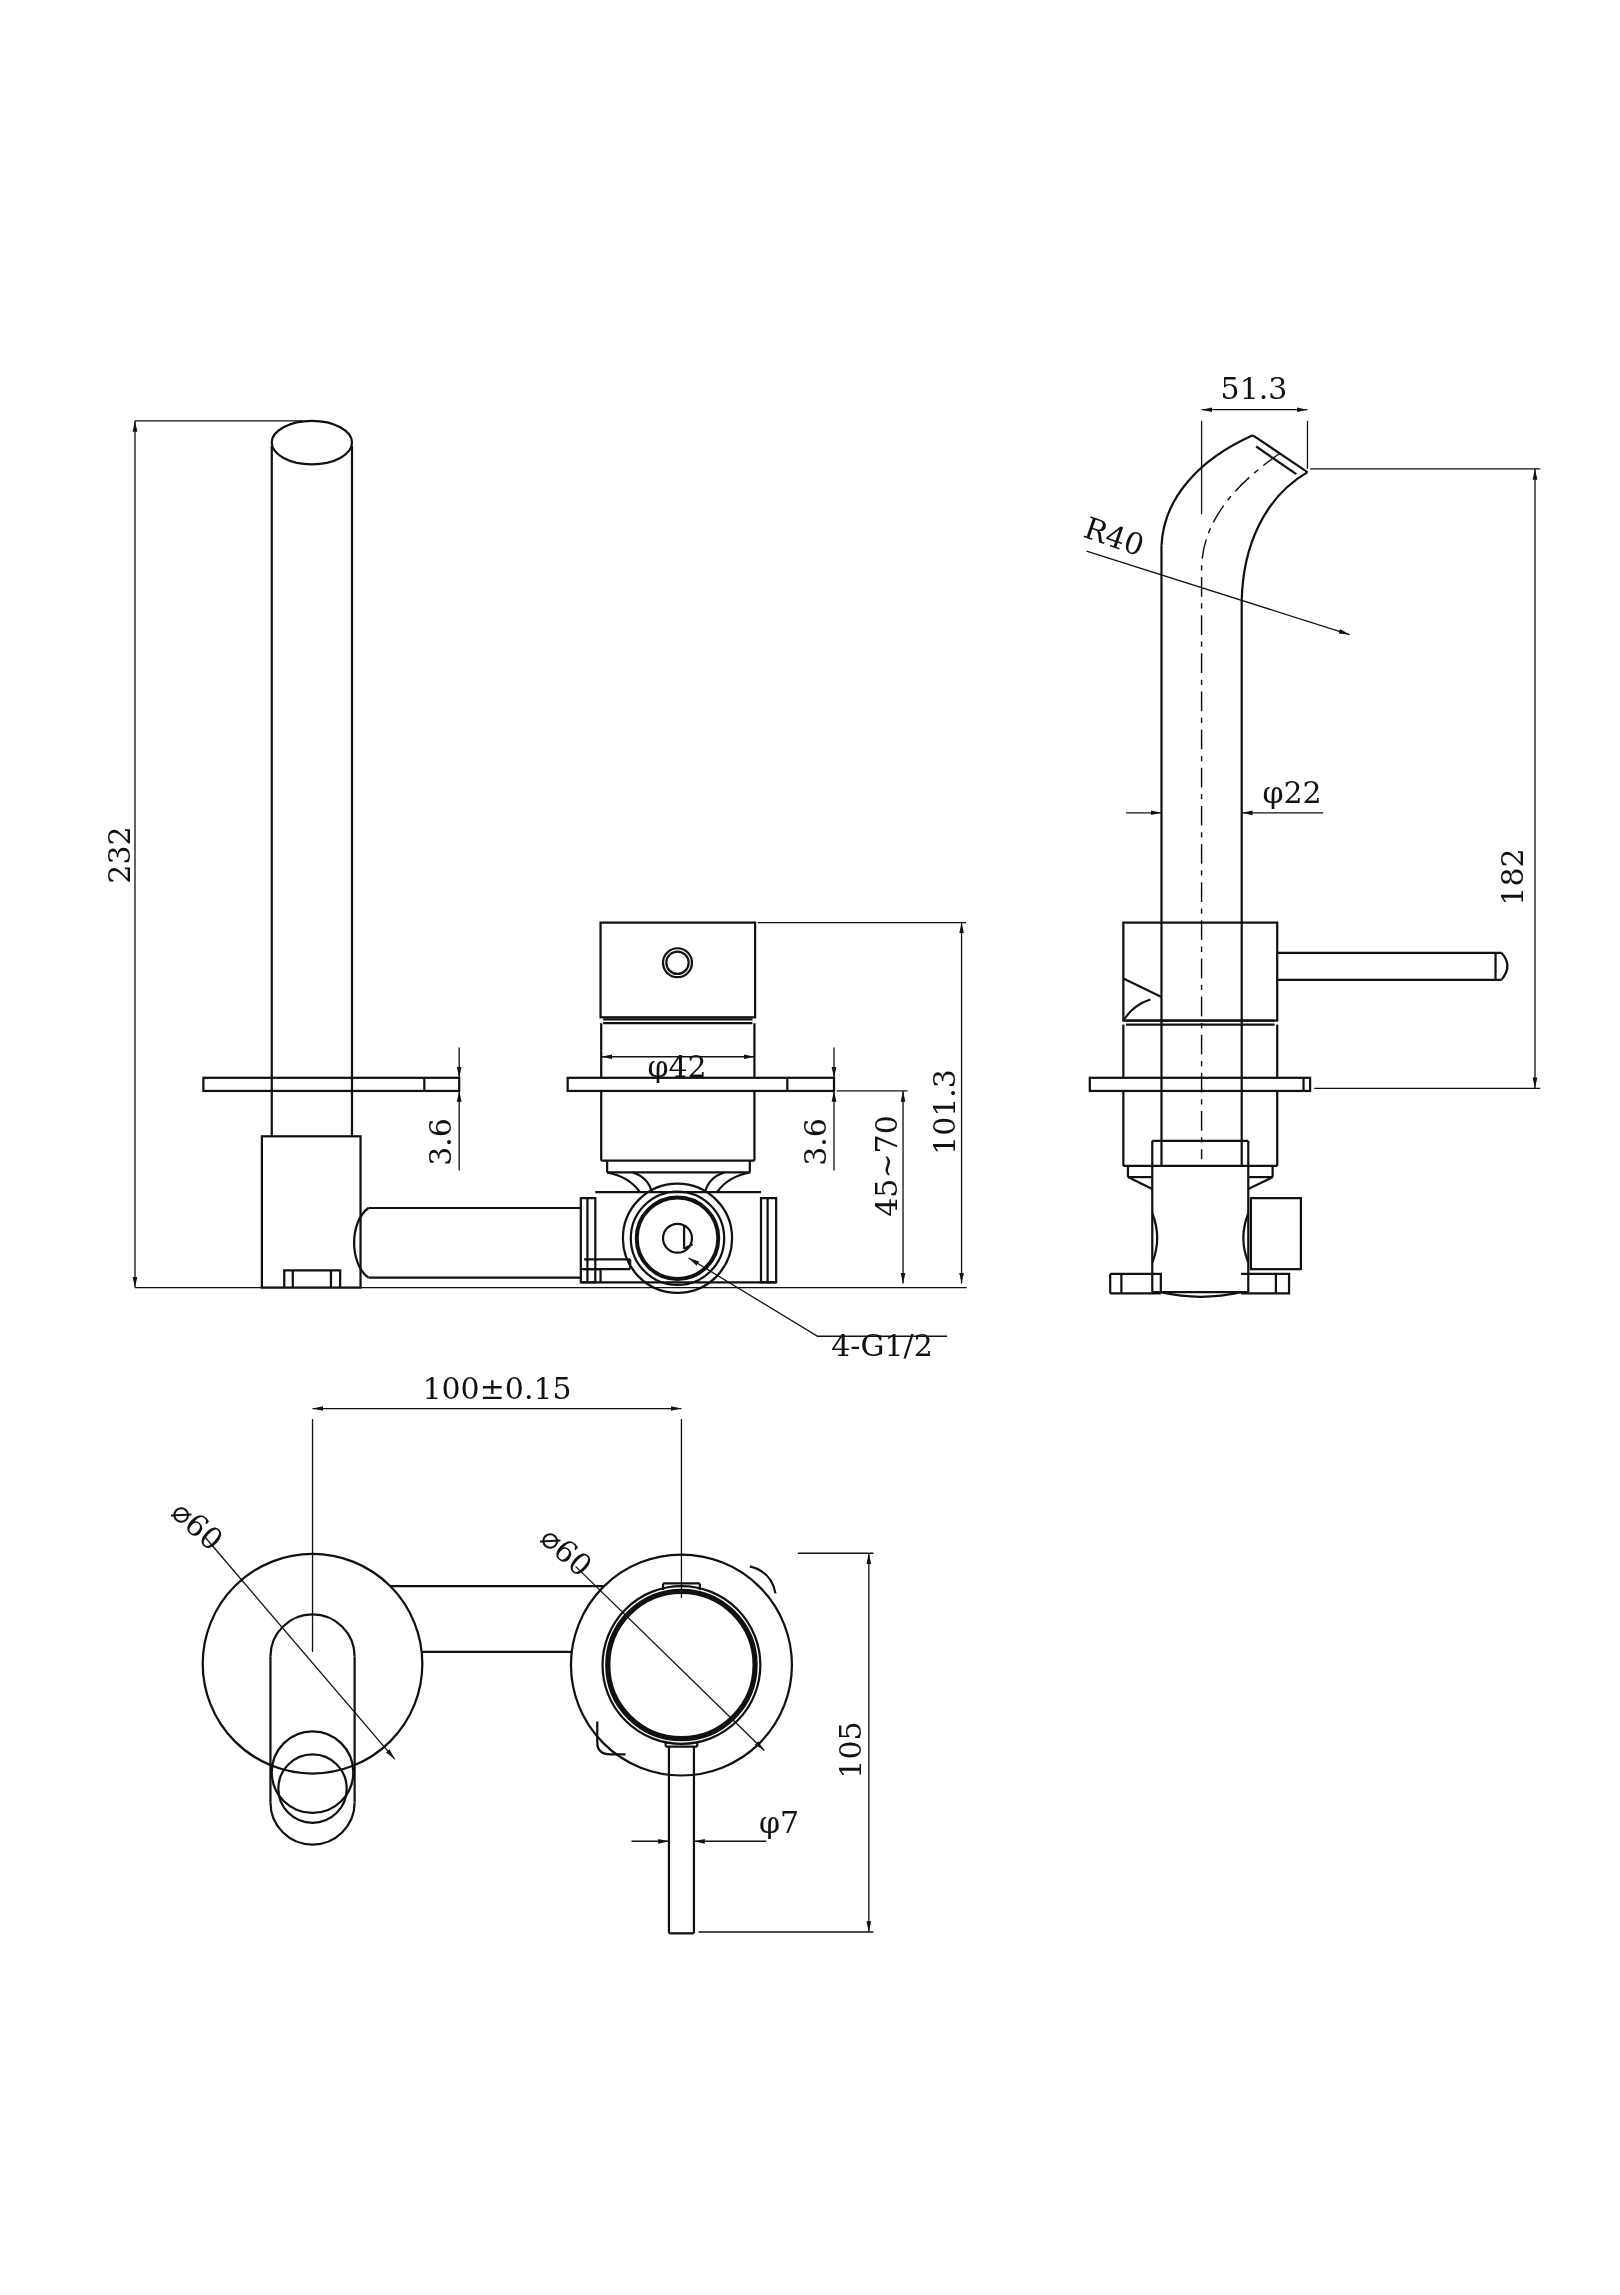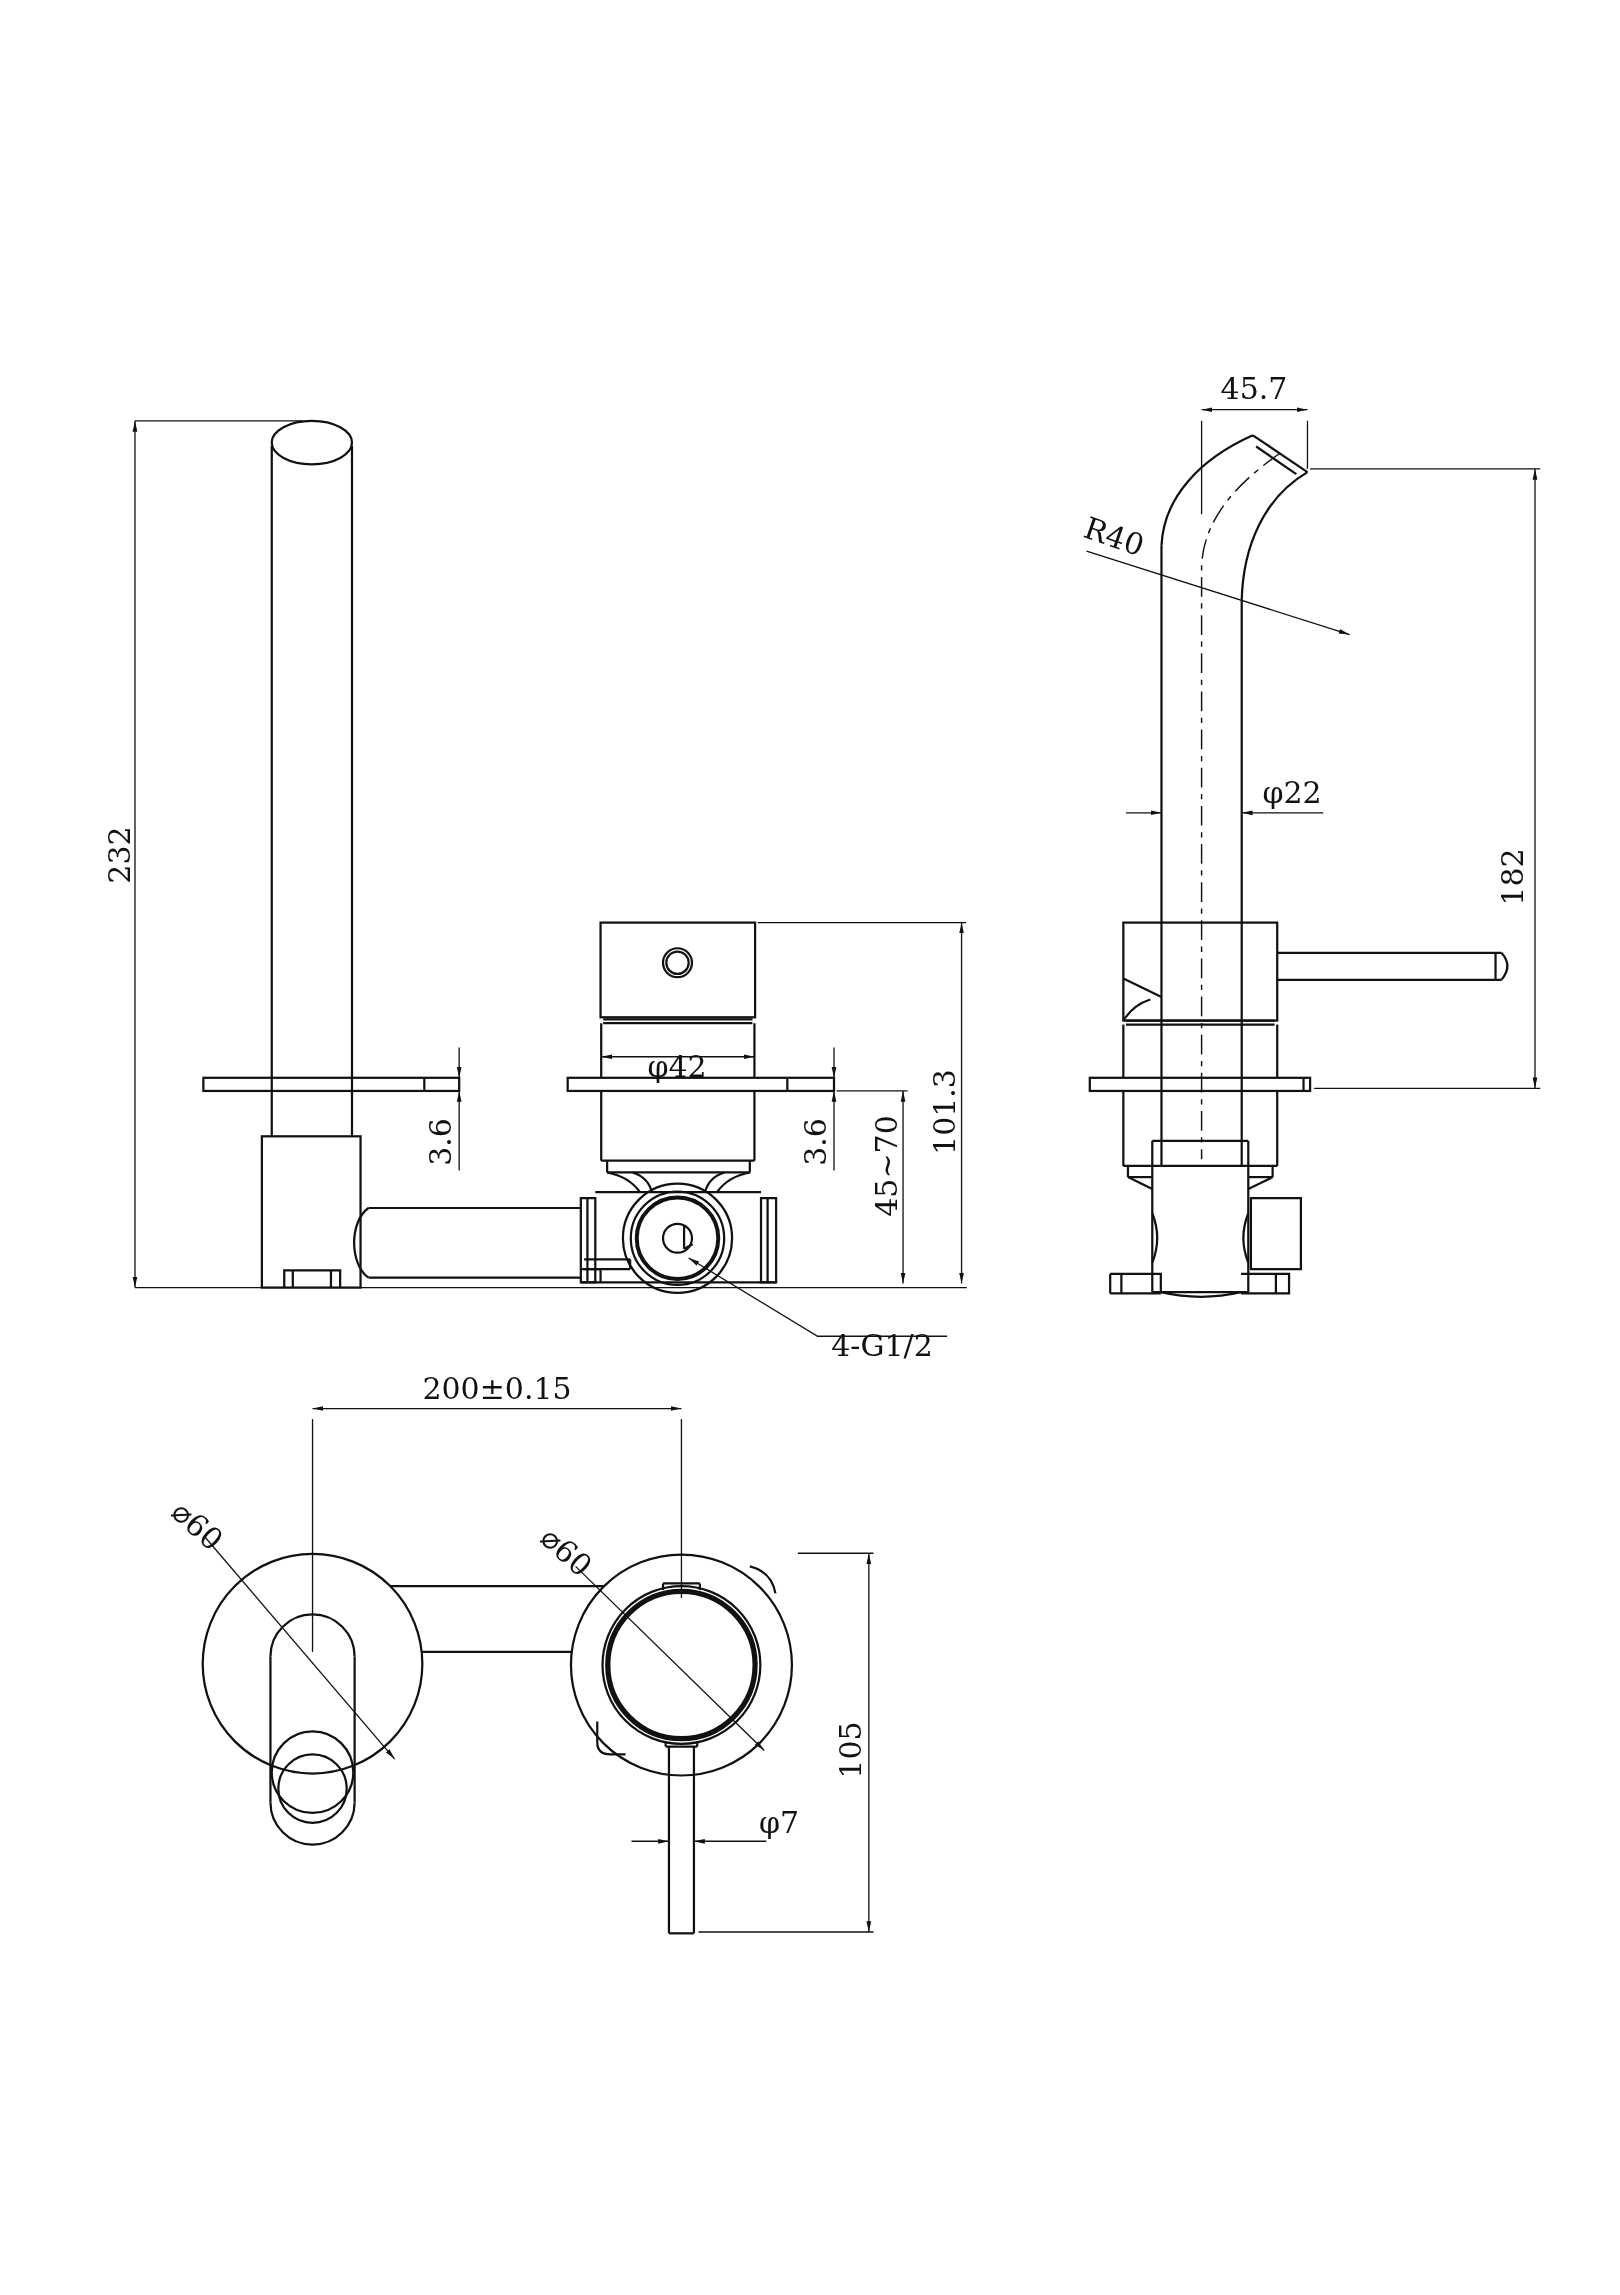--- a/index.html
+++ b/index.html
@@ -237,24 +237,24 @@
   </g>
 </svg>
 
   <div class="lbl rot90 p-232">232</div>
   <div class="lbl p-d42">φ42</div>
   <div class="lbl rot90 p-36L">3.6</div>
   <div class="lbl rot90 p-36M">3.6</div>
   <div class="lbl rot90 p-4570">45~70</div>
   <div class="lbl rot90 p-1013">101.3</div>
   <div class="lbl p-4g12">4-G1/2</div>
-  <div class="lbl p-292">45.7</div>
+  <div class="lbl p-292">51.3</div>
   <div class="lbl rot20 p-r40">R40</div>
   <div class="lbl p-d22">φ22</div>
   <div class="lbl rot90 p-182">182</div>
-  <div class="lbl p-100">200±0.15</div>
+  <div class="lbl p-100">100±0.15</div>
   <div class="lbl rot42 p-d60L">⌀60</div>
   <div class="lbl rot42 p-d60R">⌀60</div>
   <div class="lbl rot90 p-105">105</div>
   <div class="lbl p-d7">φ7</div>
 
 </div>
 
 
 </body></html>

